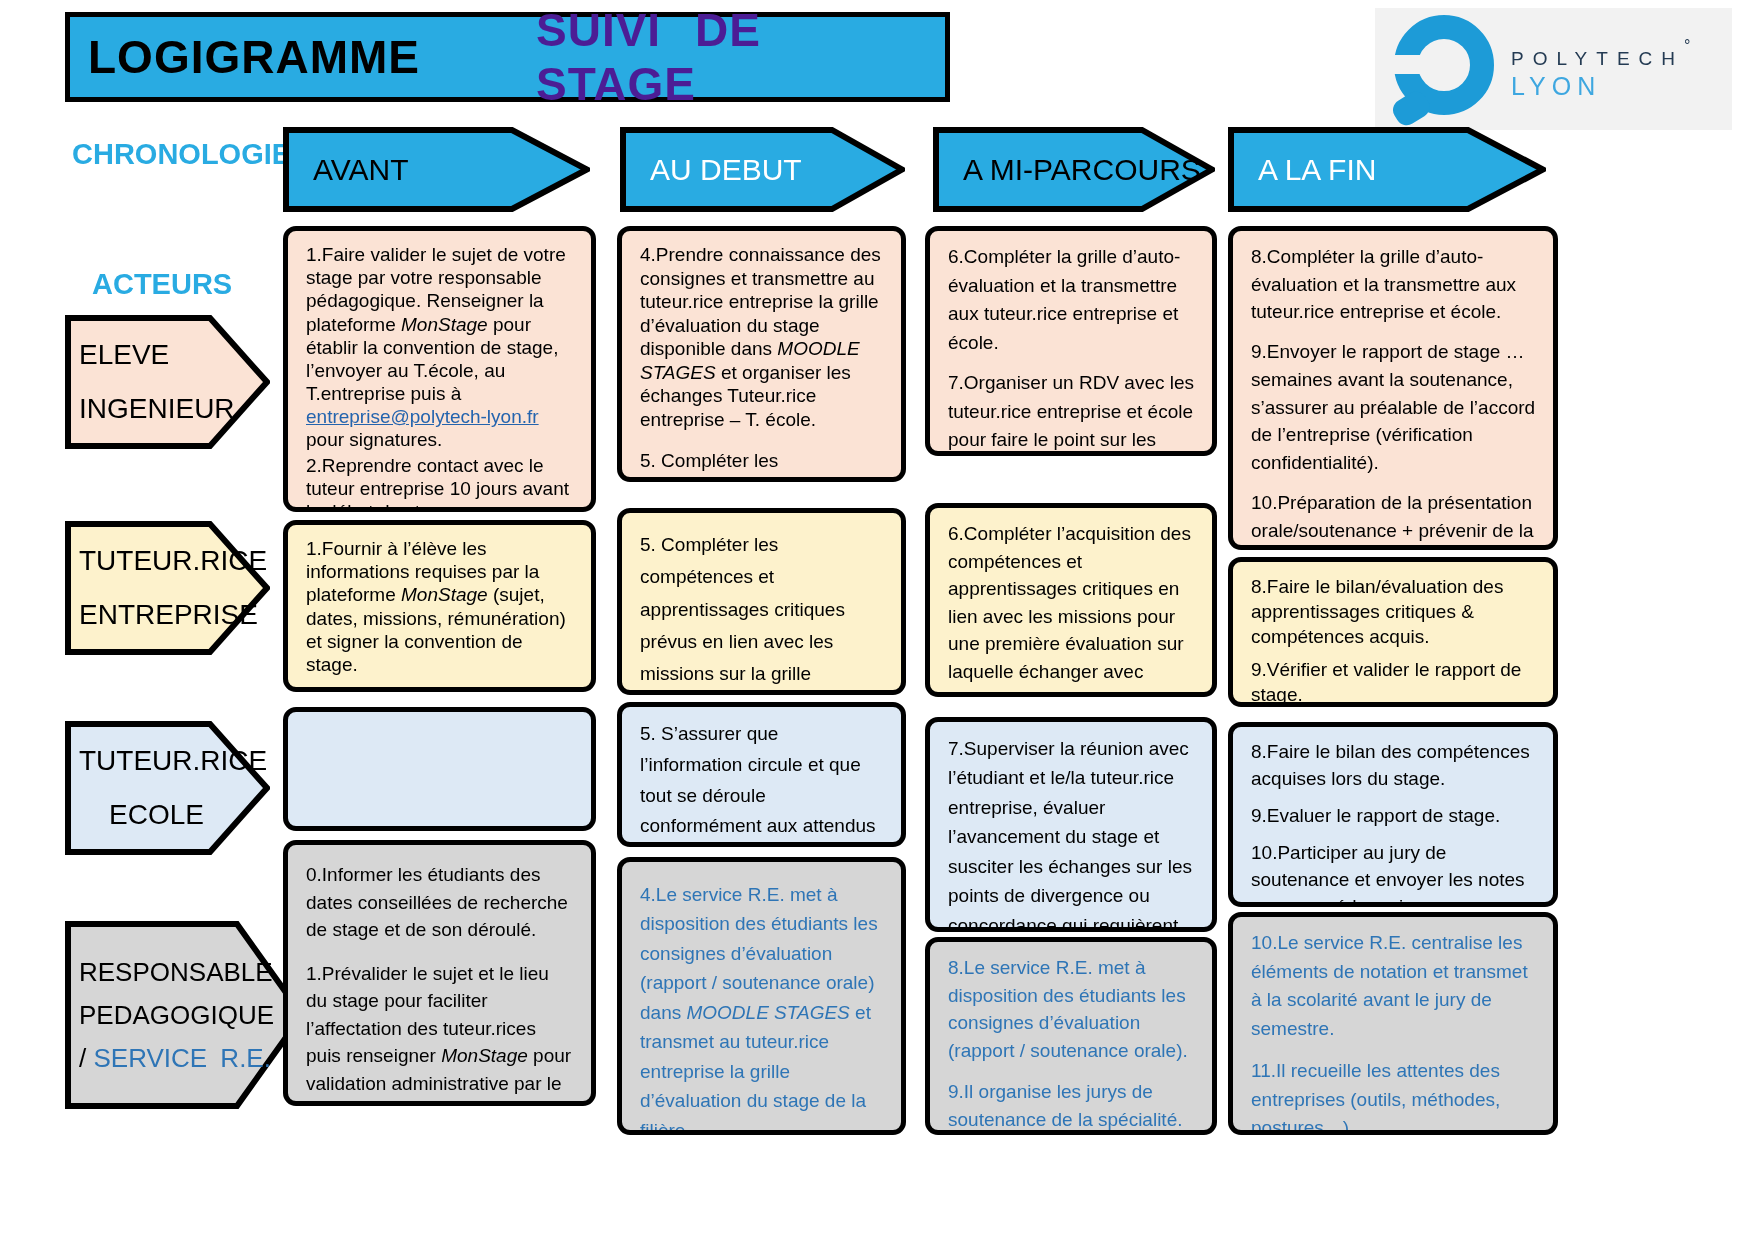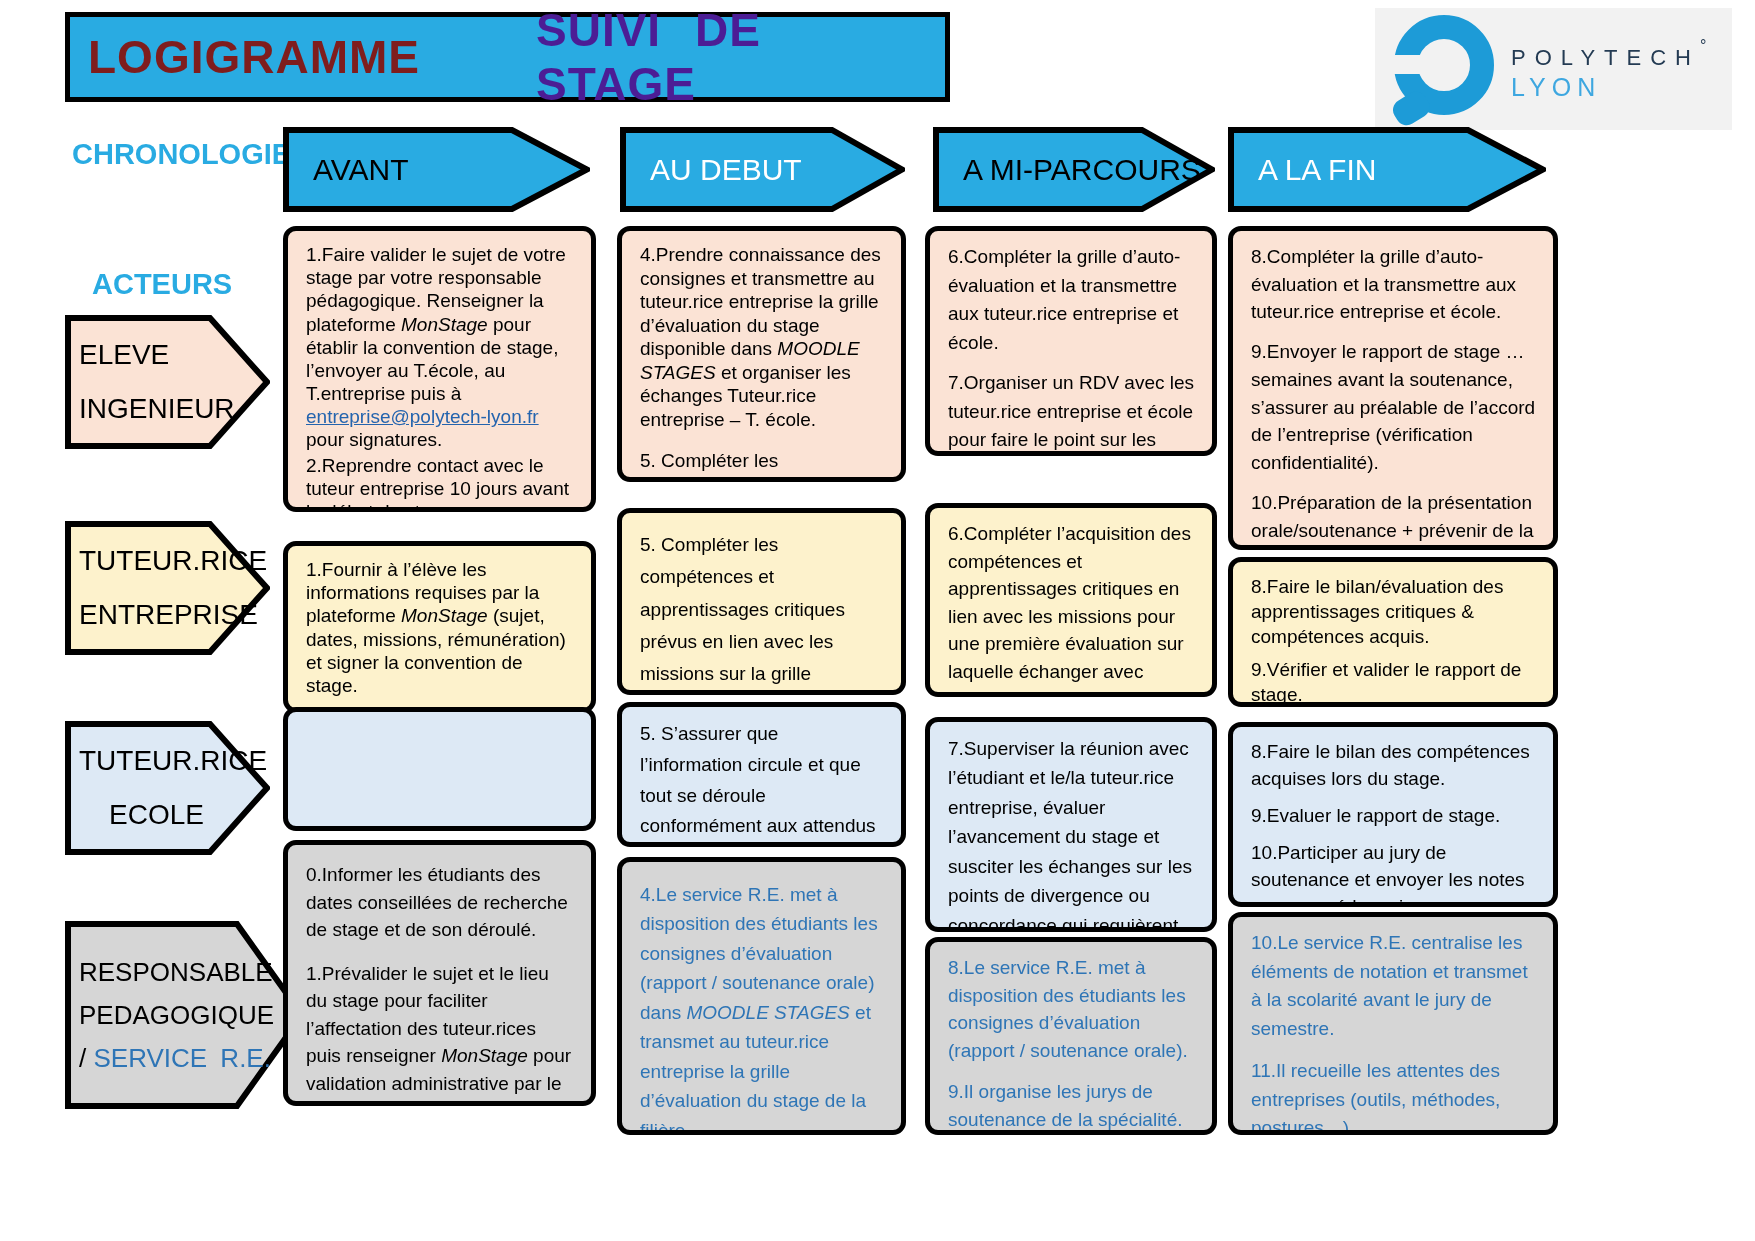--- a/index.html
+++ b/index.html
@@ -3,29 +3,29 @@
 <meta charset="utf-8">
 <style>
   html,body{margin:0;padding:0;background:#ffffff;}
   body{font-family:"Liberation Sans", sans-serif;}
   .slide{position:relative;width:1755px;height:1241px;background:#ffffff;overflow:hidden;}
 
   
   .title-banner{position:absolute;left:65px;top:12px;width:885px;height:90px;
     background:#29abe2;border:5px solid #000;box-sizing:border-box;
     display:flex;align-items:center;}
-  .title-left{font-size:46px;font-weight:600;color:#7f1d1d;margin-left:18px;letter-spacing:1px;}
+  .title-left{font-size:46px;font-weight:600;color:#000000;margin-left:18px;letter-spacing:1px;}
   .title-right{font-size:46px;font-weight:600;color:#4c1d95;margin-left:116px;word-spacing:20px;letter-spacing:1px;}
 
   
   .logo-panel{position:absolute;left:1375px;top:8px;width:357px;height:122px;background:#f2f2f2;
     display:flex;align-items:center;}
   .logo-icon{margin-left:10px;}
   .logo-text{margin-left:14px;}
-  .logo-brand{font-size:22px;letter-spacing:9px;color:#243b53;font-weight:500;}
+  .logo-brand{font-size:19px;letter-spacing:9px;color:#243b53;font-weight:500;}
   .logo-degree{font-size:16px;color:#243b53;vertical-align:14px;font-weight:500;}
   .logo-city{font-size:25px;letter-spacing:6px;color:#3ea7e0;font-weight:500;margin-top:2px;}
 
   
   .chrono-label{position:absolute;left:72px;top:138px;font-size:29px;font-weight:700;color:#29abe2;}
   .acteurs-label{position:absolute;left:92px;top:268px;font-size:29px;font-weight:700;color:#29abe2;}
 
   
   .arrow{position:absolute;}
   .arrow svg{position:absolute;left:0;top:0;display:block;}
@@ -57,21 +57,21 @@
   .bg-blue{background:#dde9f5;}
   .bg-gray{background:#d6d6d6;}
   .blue-text{color:#2e75b6;}
   .link{color:#2464ae;text-decoration:underline;}
 
   .r1c1{left:283px;top:226px;width:313px;height:286px;line-height:1.22;--pg:2px;}
   .r1c2{left:617px;top:226px;width:289px;height:256px;line-height:1.24;--pg:18px;}
   .r1c3{left:925px;top:226px;width:292px;height:230px;line-height:1.5;--pg:12px;}
   .r1c4{left:1228px;top:226px;width:330px;height:324px;line-height:1.46;--pg:12px;}
 
-  .r2c1{left:283px;top:541px;width:313px;height:172px;line-height:1.22;--pg:14px;}
+  .r2c1{left:283px;top:520px;width:313px;height:172px;line-height:1.22;--pg:14px;}
   .r2c2{left:617px;top:508px;width:289px;height:187px;line-height:1.7;--pg:0px;padding-top:16px;}
   .r2c3{left:925px;top:503px;width:292px;height:194px;line-height:1.45;--pg:0px;}
   .r2c4{left:1228px;top:557px;width:330px;height:150px;line-height:1.32;--pg:8px;}
 
   .r3c1{left:283px;top:707px;width:313px;height:124px;}
   .r3c2{left:617px;top:702px;width:289px;height:145px;line-height:1.62;--pg:0px;}
   .r3c3{left:925px;top:717px;width:292px;height:215px;line-height:1.55;--pg:0px;}
   .r3c4{left:1228px;top:722px;width:330px;height:185px;line-height:1.42;--pg:10px;}
 
   .r4c1{left:283px;top:840px;width:313px;height:266px;line-height:1.45;--pg:16px;padding-top:16px;}

